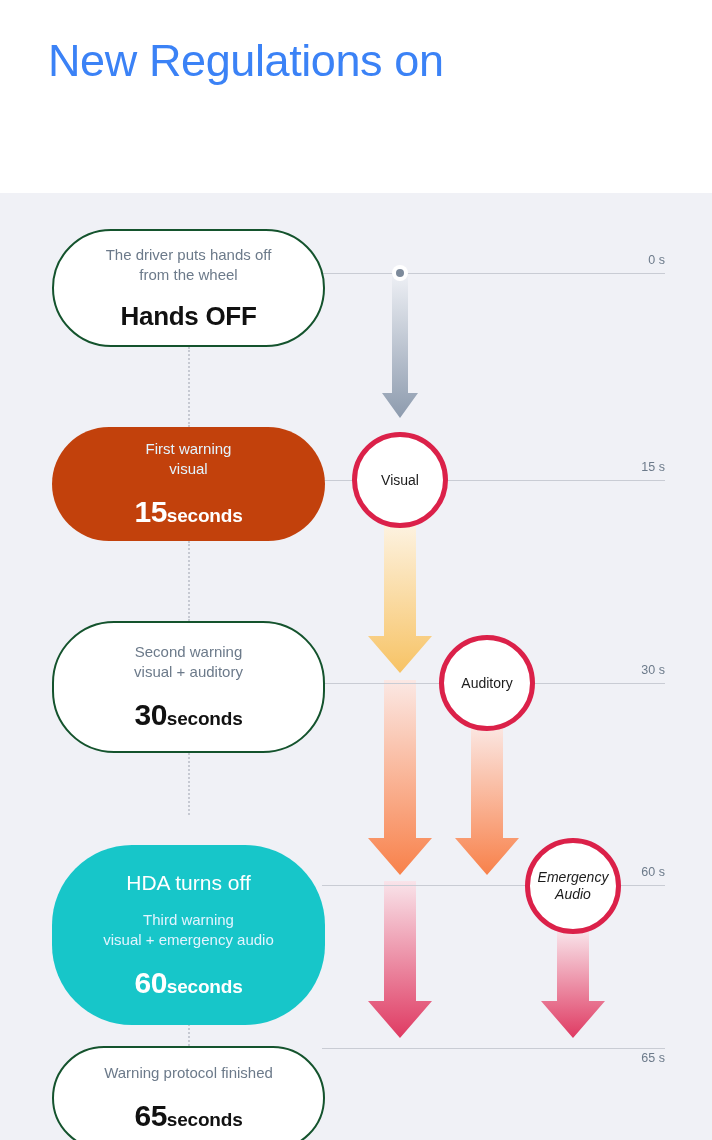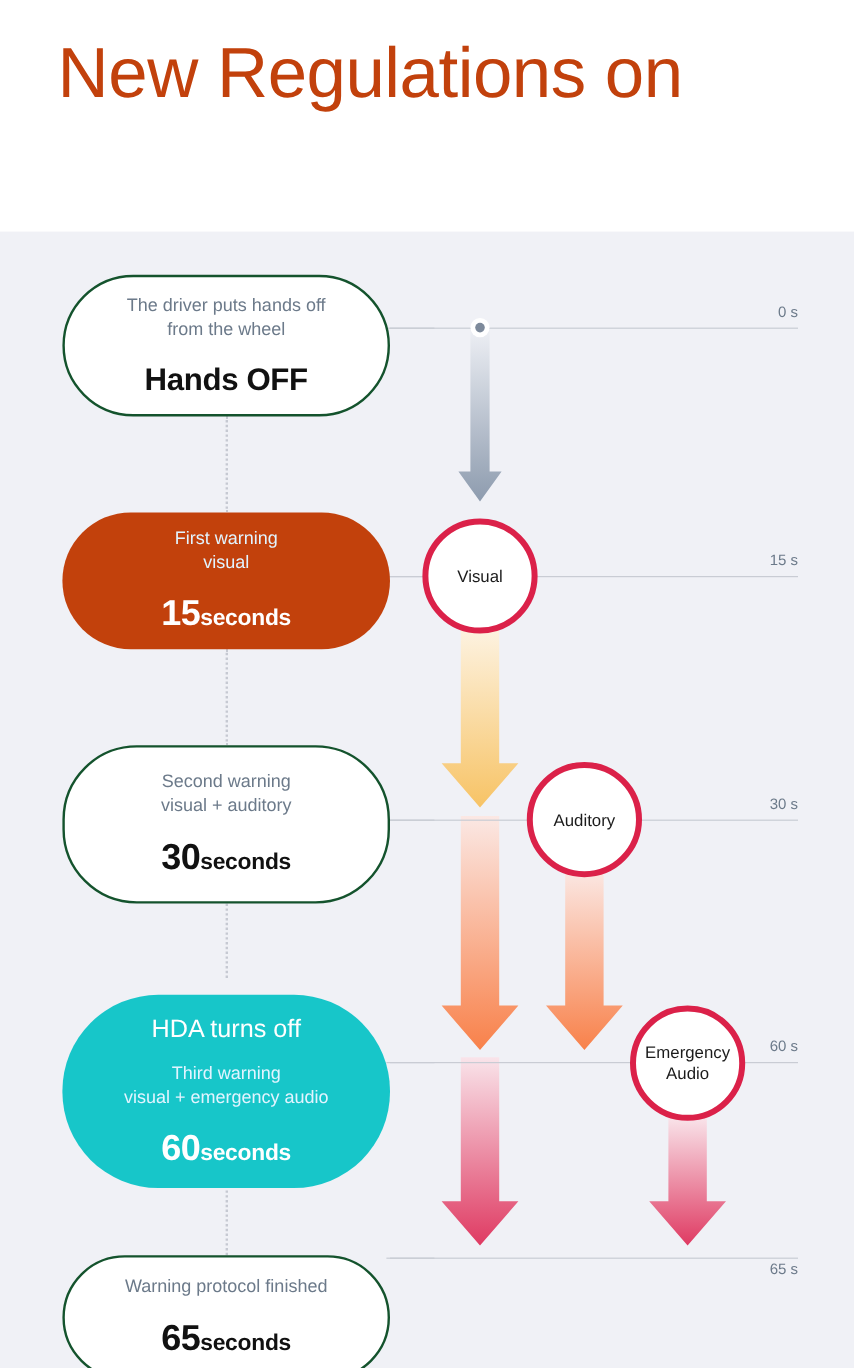--- a/index.html
+++ b/index.html
@@ -16,23 +16,23 @@
   }
 
   
   #title-block {
     position: absolute;
     left: 48px;
     top: 34px;
     width: 620px;
   }
   #title-block .title-line {
-    font-size: 59px;
+    font-size: 45px;
     line-height: 54px;
-    color: #c2410c;
+    color: #3b82f6;
     font-weight: 400;
     letter-spacing: -0.4px;
     white-space: nowrap;
   }
 
   
   #panel {
     position: absolute;
     left: 0;
     top: 193px;
@@ -265,21 +265,21 @@
   </div>
 
   <div class="card plain" style="top:428px; height:132px; border-radius:62px;">
     <div class="card-sub">Second warning</div>
     <div class="card-sub">visual + auditory</div>
     <div class="card-main">
       <span class="num">30</span><span class="unit">seconds</span>
     </div>
   </div>
 
-  <div class="card teal" style="top:636px; height:161px; border-radius:80px;">
+  <div class="card teal" style="top:652px; height:180px; border-radius:80px;">
     <div class="card-head">HDA turns off</div>
     <div class="card-sub">Third warning</div>
     <div class="card-sub">visual + emergency audio</div>
     <div class="card-main">
       <span class="num">60</span><span class="unit">seconds</span>
     </div>
   </div>
 
   <div class="card plain" style="top:853px; height:104px; border-radius:52px;">
     <div class="card-sub">Warning protocol finished</div>
@@ -293,18 +293,18 @@
   </div>
 
   <div class="badge" style="left:352px; top:239px; width:96px; height:96px;">
     <span>Visual</span>
   </div>
 
   <div class="badge" style="left:439px; top:442px; width:96px; height:96px;">
     <span>Auditory</span>
   </div>
 
-  <div class="badge" style="left:525px; top:645px; width:96px; height:96px; flex-direction:column;">
+  <div class="badge" style="left:525px; top:645px; width:96px; height:96px; flex-direction:column;font-style:italic;">
     <span>Emergency</span>
     <span>Audio</span>
   </div>
 
 </div>
 
 </body></html>

